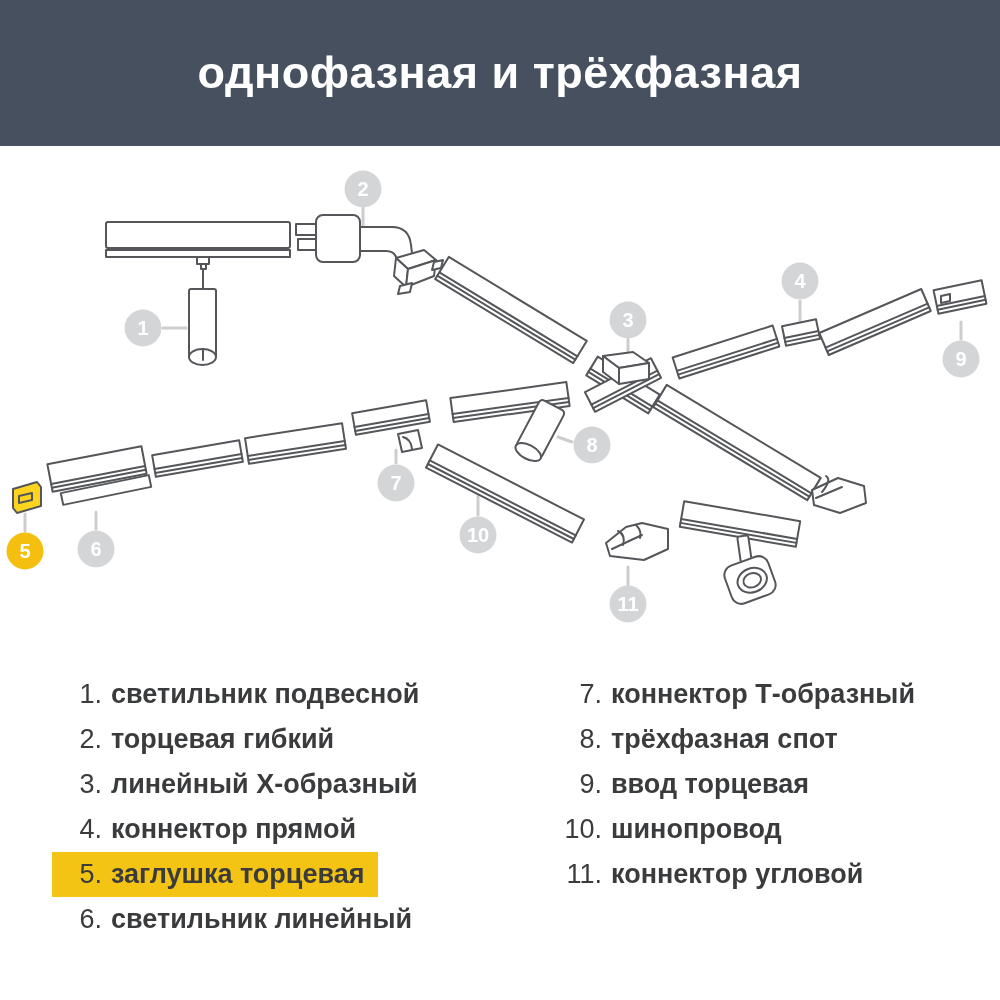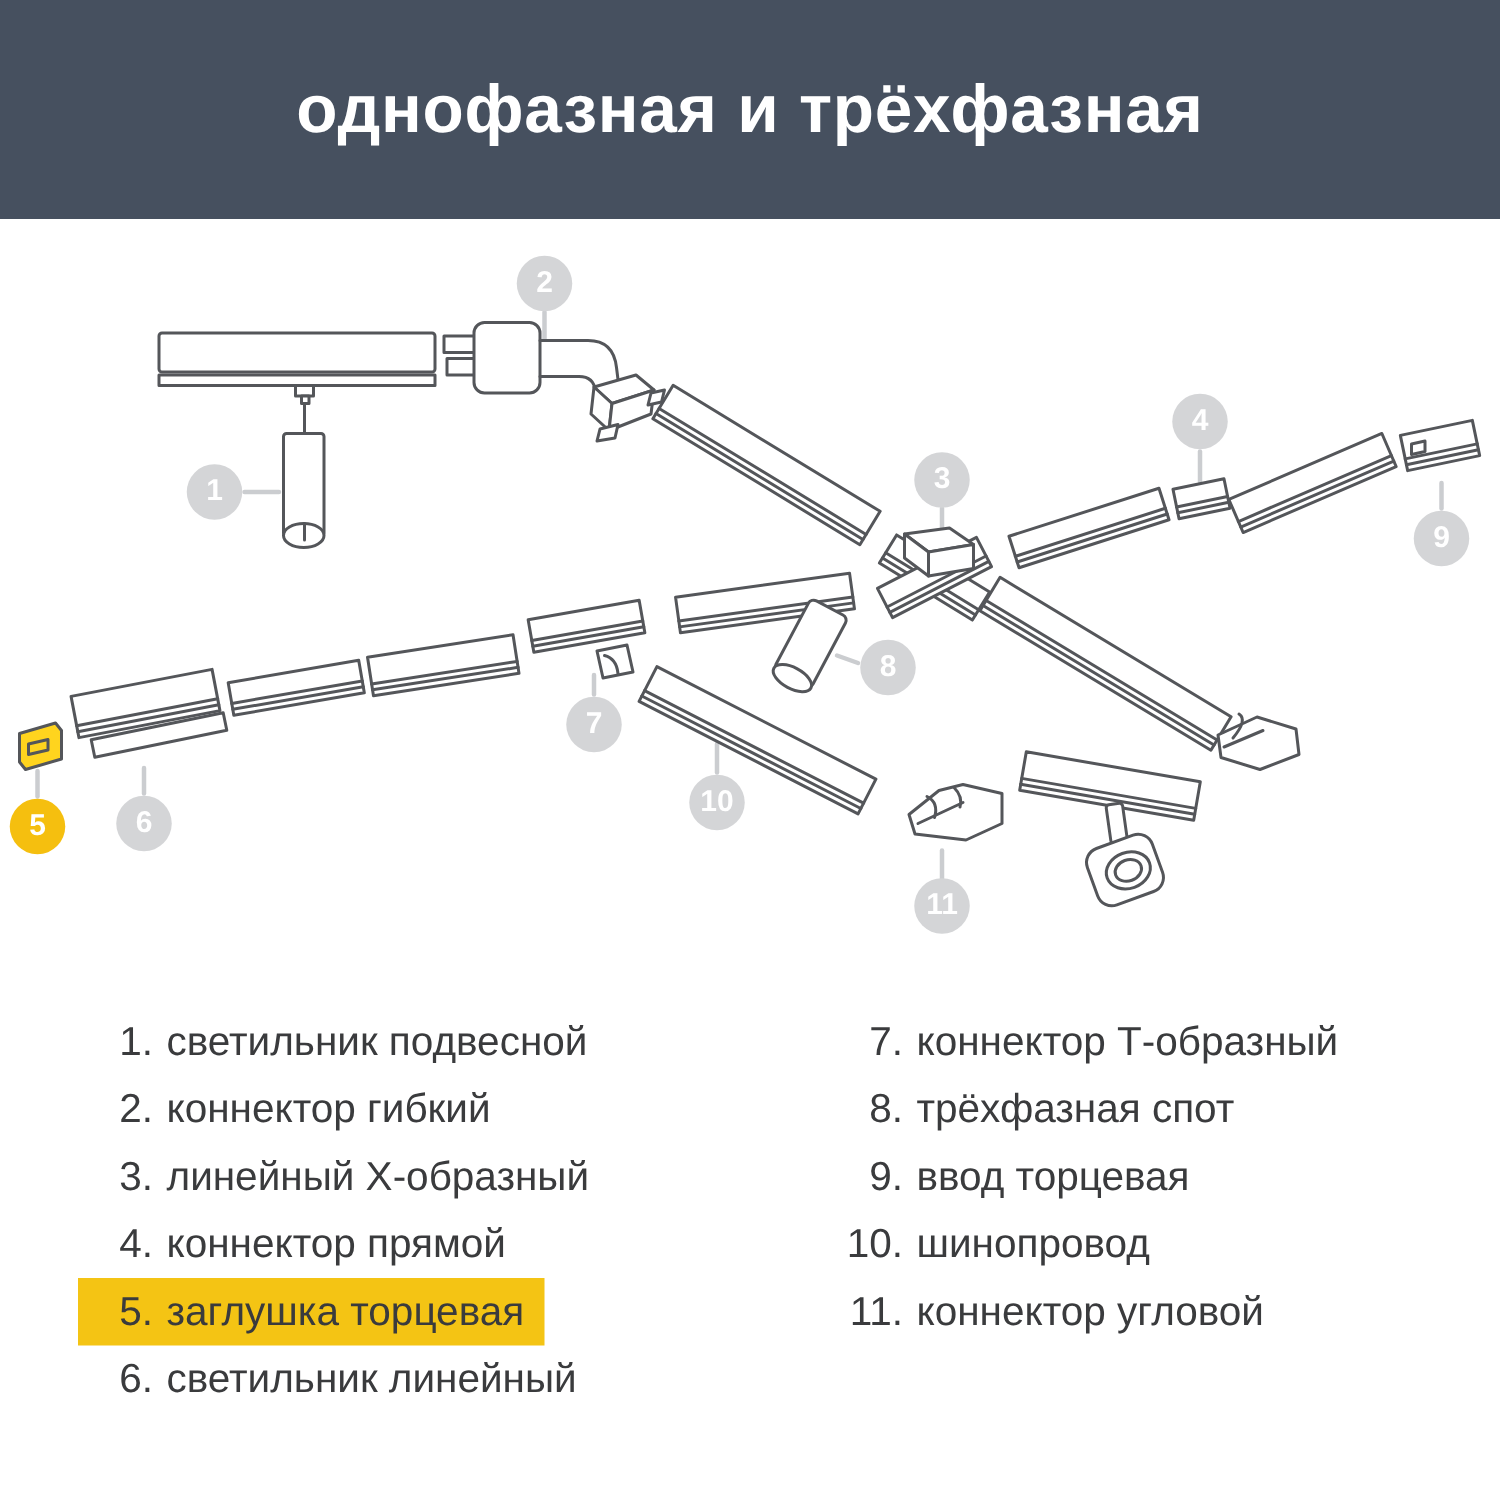--- a/index.html
+++ b/index.html
@@ -24,21 +24,21 @@
          font-weight:700;font-size:20px;z-index:5;}
   .badge.hl{background:#F5BF0F;}
 
   
   .legend-col{position:absolute;display:flex;flex-direction:column;align-items:flex-start;}
   #col-left{left:52px;top:672px;}
   #col-right{left:544px;top:672px;}
   .lrow{display:flex;align-items:center;height:45px;font-size:27px;font-weight:500;color:#3A3B3D;}
   .lrow .num{width:50px;text-align:right;flex:none;}
   #col-right .lrow .num{width:58px;}
-  .lrow .lbl{margin-left:9px;white-space:nowrap;}
+  .lrow .lbl{margin-left:9px;white-space:nowrap;font-weight:bold;}
   .lrow.hl{background:#F4C414;padding-right:14px;}
 </style>
 </head>
 <body>
 
 <div class="page">
 
   <header class="hdr">
     <span>однофазная и трёхфазная</span>
   </header>
@@ -193,21 +193,21 @@
   <div class="badge" style="left:478px;top:535px">10</div>
   <div class="badge" style="left:628px;top:604px">11</div>
 
   <div class="legend-col" id="col-left">
     <div class="lrow">
       <span class="num">1.</span>
       <span class="lbl">светильник подвесной</span>
     </div>
     <div class="lrow">
       <span class="num">2.</span>
-      <span class="lbl">коннектор гибкий</span>
+      <span class="lbl">торцевая гибкий</span>
     </div>
     <div class="lrow">
       <span class="num">3.</span>
       <span class="lbl">линейный Х-образный</span>
     </div>
     <div class="lrow">
       <span class="num">4.</span>
       <span class="lbl">коннектор прямой</span>
     </div>
     <div class="lrow hl">

